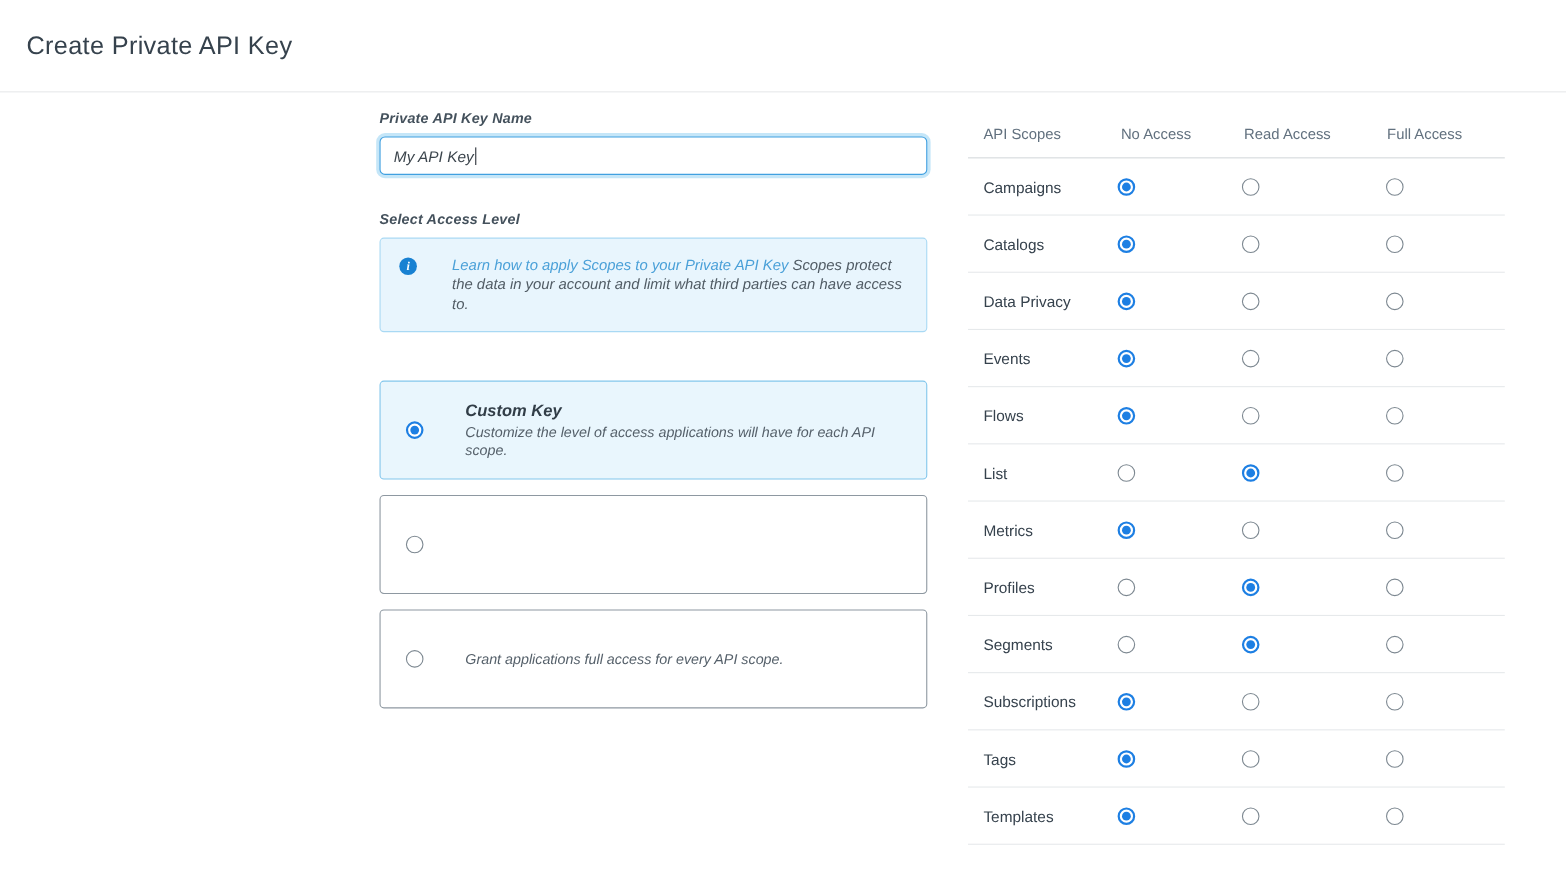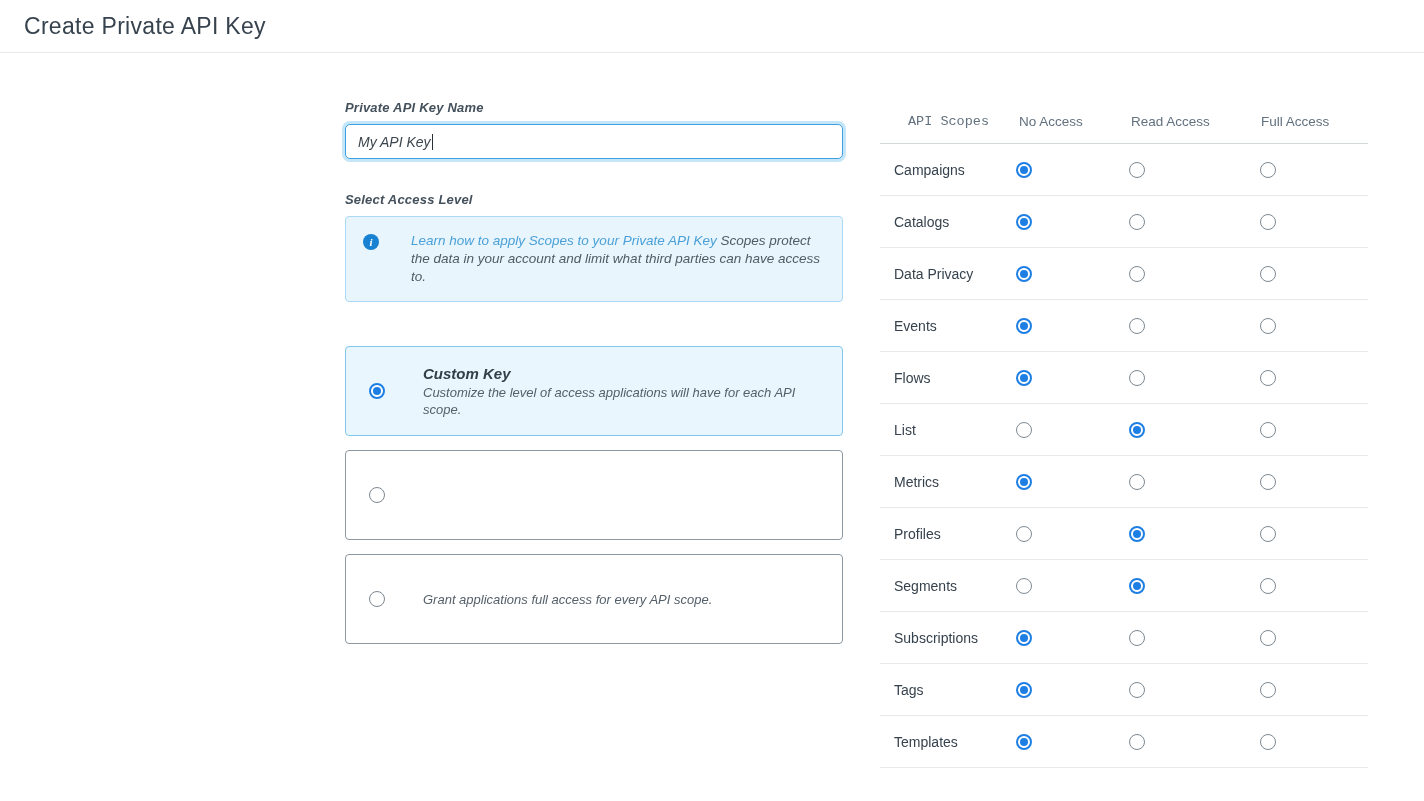--- a/index.html
+++ b/index.html
@@ -18,21 +18,21 @@
     --focus-border:#41a0e0;
     --focus-glow:#c5e6f8;
     --title-color:#36424d;
     --label-color:#44515c;
     --body-text:#505b64;
     --table-header-color:#62717f;
     --row-label-color:#36424d;
   }
 
   
-  .page-header{ height:53px; border-bottom:1px solid #e7e9ea; display:flex; align-items:center; padding-left:24px; }
+  .page-header{ height:84px; border-bottom:1px solid #e7e9ea; display:flex; align-items:center; padding-left:24px; }
   .page-title{ font-size:23px; font-weight:400; color:var(--title-color); letter-spacing:.3px; }
 
   
   .form-col{ position:absolute; left:345px; top:100px; width:498px;font-style:italic; }
   .field-label{ display:block; font-size:13px; font-weight:bold; color:var(--label-color); letter-spacing:.2px; }
   .name-label{ margin-bottom:9px; }
 
   .text-input{
     width:498px; height:35px; background:#fff;
     border:1.5px solid var(--focus-border); border-radius:5px;
@@ -79,21 +79,21 @@
     content:''; display:block; width:8px; height:8px; border-radius:50%;
     background:var(--accent-blue); margin:2px;
   }
 
   
   .table-col{ position:absolute; left:880px; top:104px; width:488px; }
   .table-header{ position:relative; height:40px; border-bottom:1px solid #d4d9dc; }
   .table-header span{
     position:absolute; top:10px; font-size:13.5px; color:var(--table-header-color); white-space:nowrap;
   }
-  .h-scope{ left:28px;font-family:Liberation Mono, monospace; } .h-no{ left:139px; } .h-read{ left:251px; } .h-full{ left:381px; }
+  .h-scope{ left:14px; } .h-no{ left:139px; } .h-read{ left:251px; } .h-full{ left:381px; }
 
   .scope-row{ position:relative; height:52px; border-bottom:1px solid #e6e9eb; }
   .scope-label{
     position:absolute; left:14px; top:50%; transform:translateY(-50%);
     font-size:14px; color:var(--row-label-color); white-space:nowrap;
   }
   .scope-row .radio{ position:absolute; top:50%; transform:translateY(-50%); }
   .r-no{ left:136px; } .r-read{ left:249px; } .r-full{ left:380px; }
 </style>
 </head>

